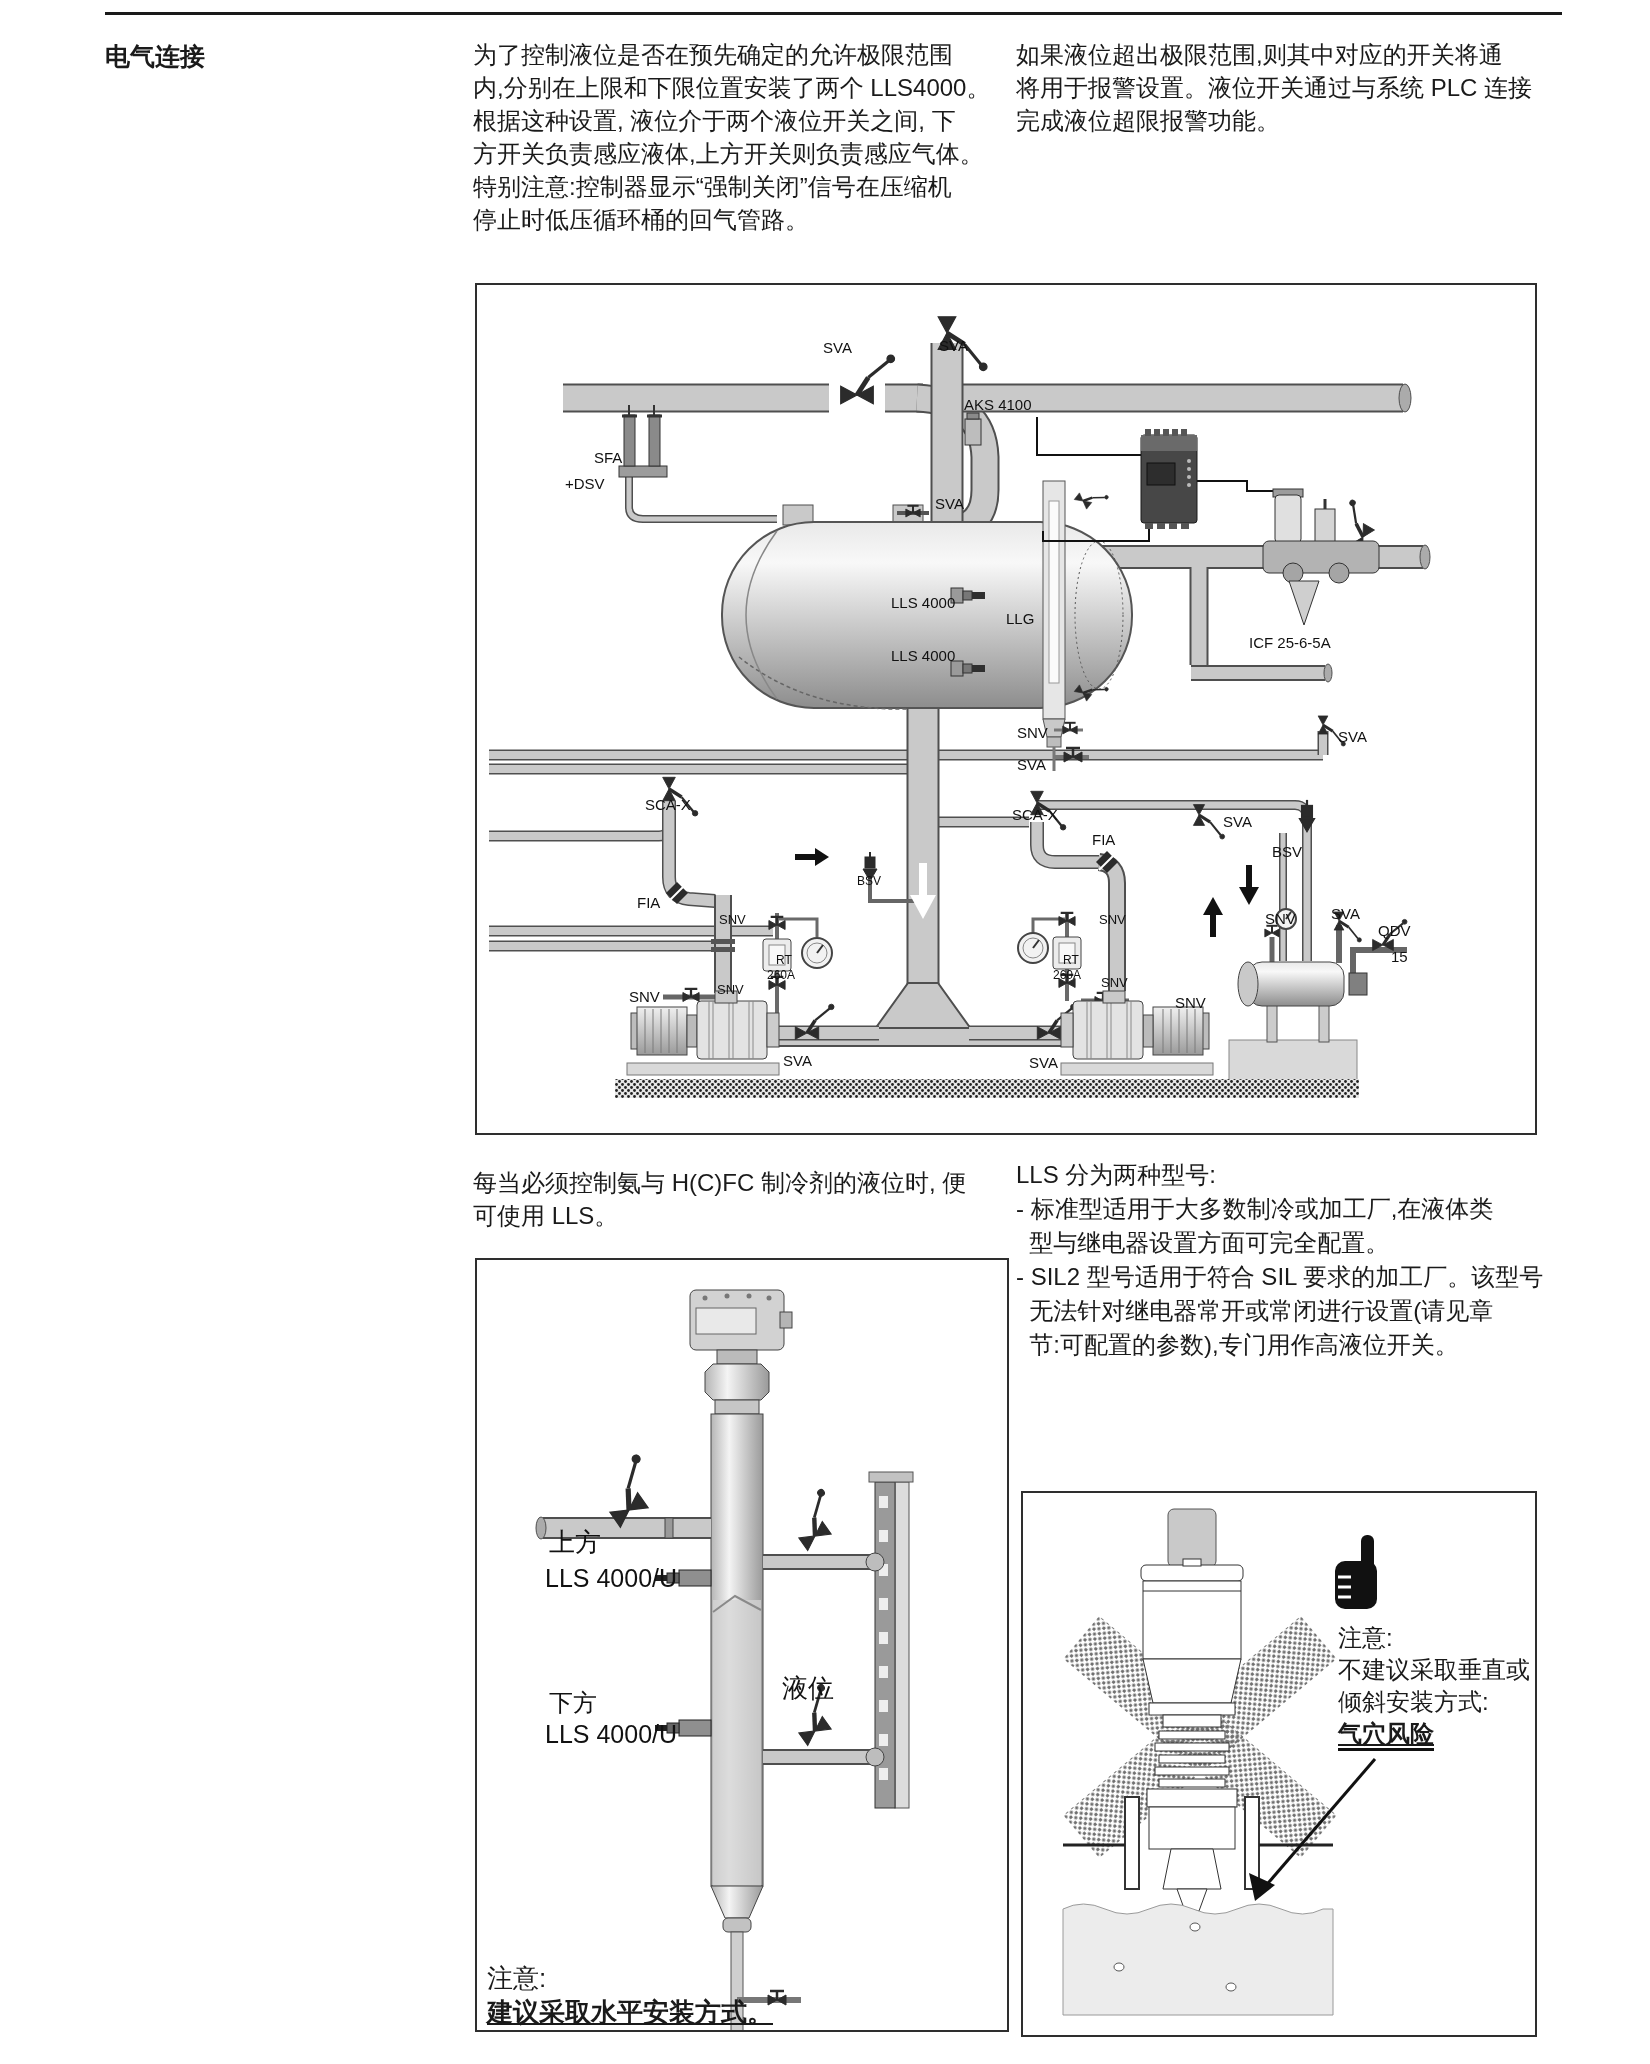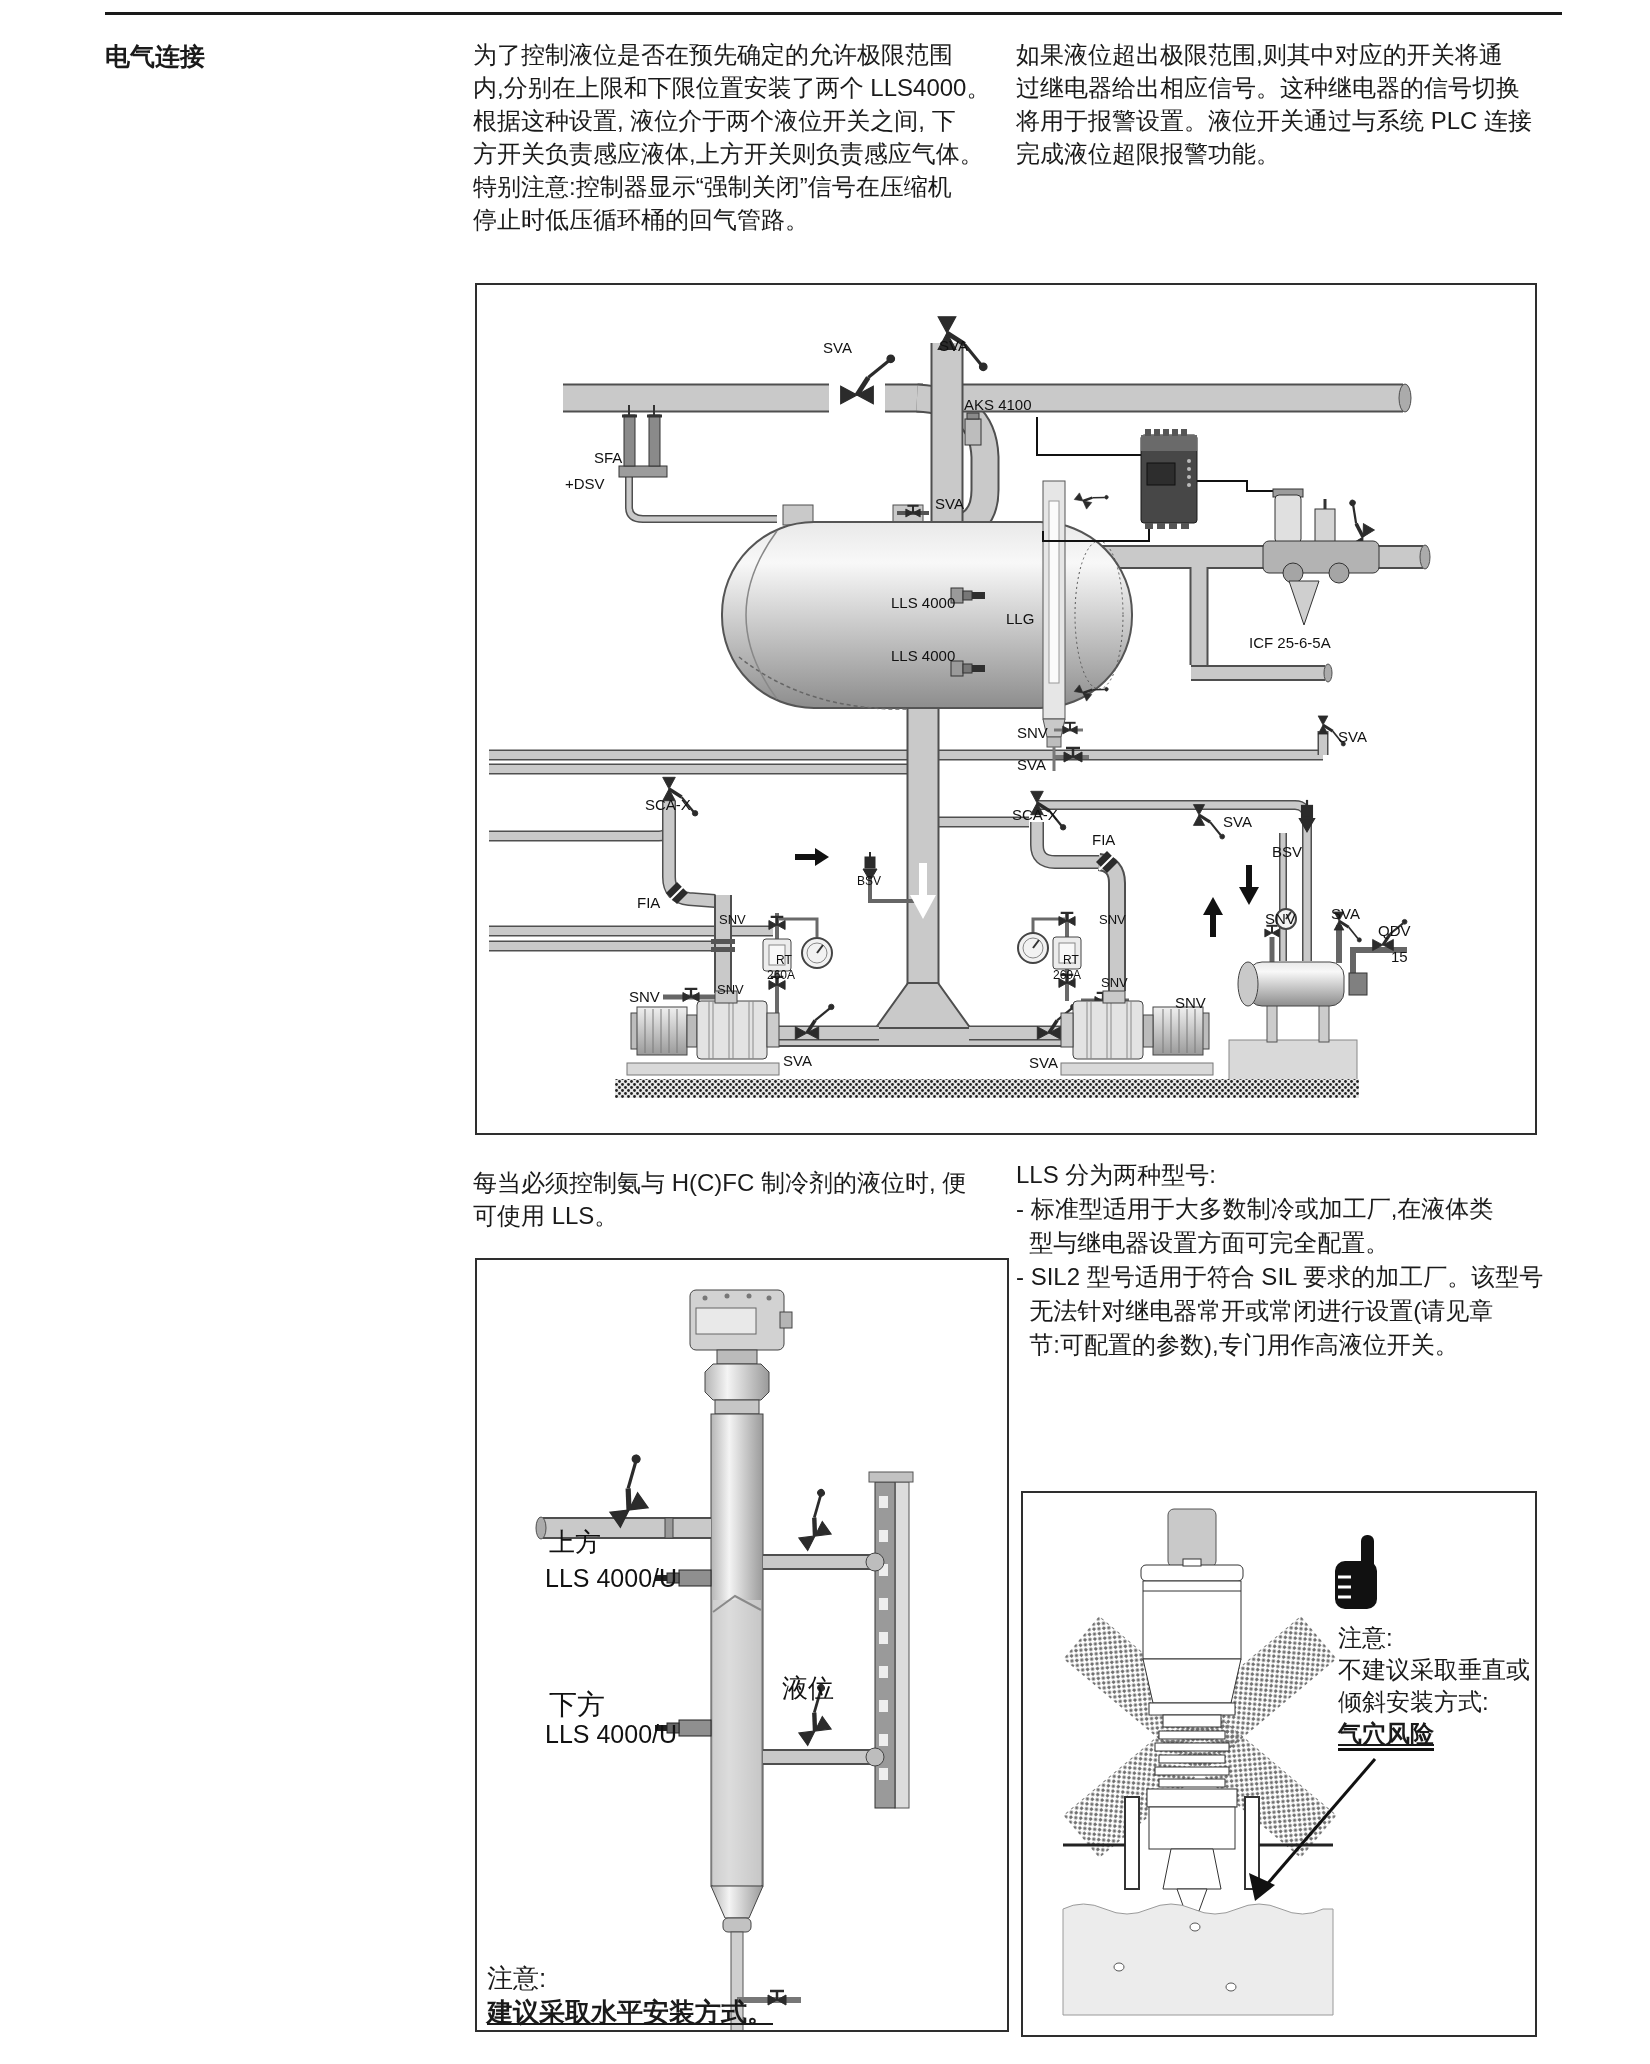--- a/index.html
+++ b/index.html
@@ -30,21 +30,20 @@
 <div class="abs body-text" style="left:473px;top:38px;width:540px;">
     <div class="tl">为了控制液位是否在预先确定的允许极限范围</div>
     <div class="tl">内,分别在上限和下限位置安装了两个 LLS4000。</div>
     <div class="tl">根据这种设置, 液位介于两个液位开关之间, 下</div>
     <div class="tl">方开关负责感应液体,上方开关则负责感应气体。</div>
     <div class="tl">特别注意:控制器显示“强制关闭”信号在压缩机</div>
     <div class="tl">停止时低压循环桶的回气管路。</div>
   </div>
 <div class="abs body-text" style="left:1016px;top:38px;width:548px;">
     <div class="tl">如果液位超出极限范围,则其中对应的开关将通</div>
-    <div class="tl">过继电器给出相应信号。这种继电器的信号切换</div>
     <div class="tl">将用于报警设置。液位开关通过与系统 PLC 连接</div>
     <div class="tl">完成液位超限报警功能。</div>
   </div>
 
 <div class="box" style="left:475px;top:283px;width:1062px;height:852px;">
   <svg width="1058" height="848" viewBox="0 0 1058 848">
     <defs>
       <linearGradient id="vg" x1="0" y1="0" x2="0" y2="1">
         <stop offset="0" stop-color="#e9e9e9"></stop>
           <stop offset="0.22" stop-color="#f8f8f8"></stop>
@@ -471,21 +470,21 @@
         <path class="pi" d="M 96,846 H 380" stroke-width="11"></path>
       <ellipse cx="94" cy="846" rx="4" ry="9" fill="#ababab" stroke="#4f4f4f"></ellipse>
       <rect x="254" y="790" width="12" height="50" fill="#cfcfcf" stroke="#555"></rect>
       <use href="#v-ang" transform="translate(330,838) rotate(-30) scale(1.1)"></use>
     </g>
   </svg>
   <div style="position:absolute;left:0;top:0;width:100%;height:100%;">
       <span class="dlabel" style="left: 72px; top: 268px; font-size: 26px;">上方</span>
       <span class="dlabel" style="left: 68px; top: 305px; font-size: 25px;">LLS 4000/U</span>
       <span class="dlabel" style="left: 305px; top: 414px; font-size: 26px;">液位</span>
-      <span class="dlabel" style="left: 72px; top: 430px; font-size: 28px;">下方</span>
+      <span class="dlabel" style="left: 72px; top: 430px; font-size: 24px;">下方</span>
       <span class="dlabel" style="left: 68px; top: 461px; font-size: 25px;">LLS 4000/U</span>
     </div>
   <div class="note-line" style="left:10px;top:702px;">注意:</div>
   <div class="note-line bold" style="left:10px;top:736px;">建议采取水平安装方式。</div>
 </div>
 
 <div class="box" style="left:1021px;top:1491px;width:516px;height:546px;">
   <svg width="512" height="542" viewBox="0 0 512 542">
     <defs>
       <pattern id="half" width="7" height="7" patternUnits="userSpaceOnUse">

